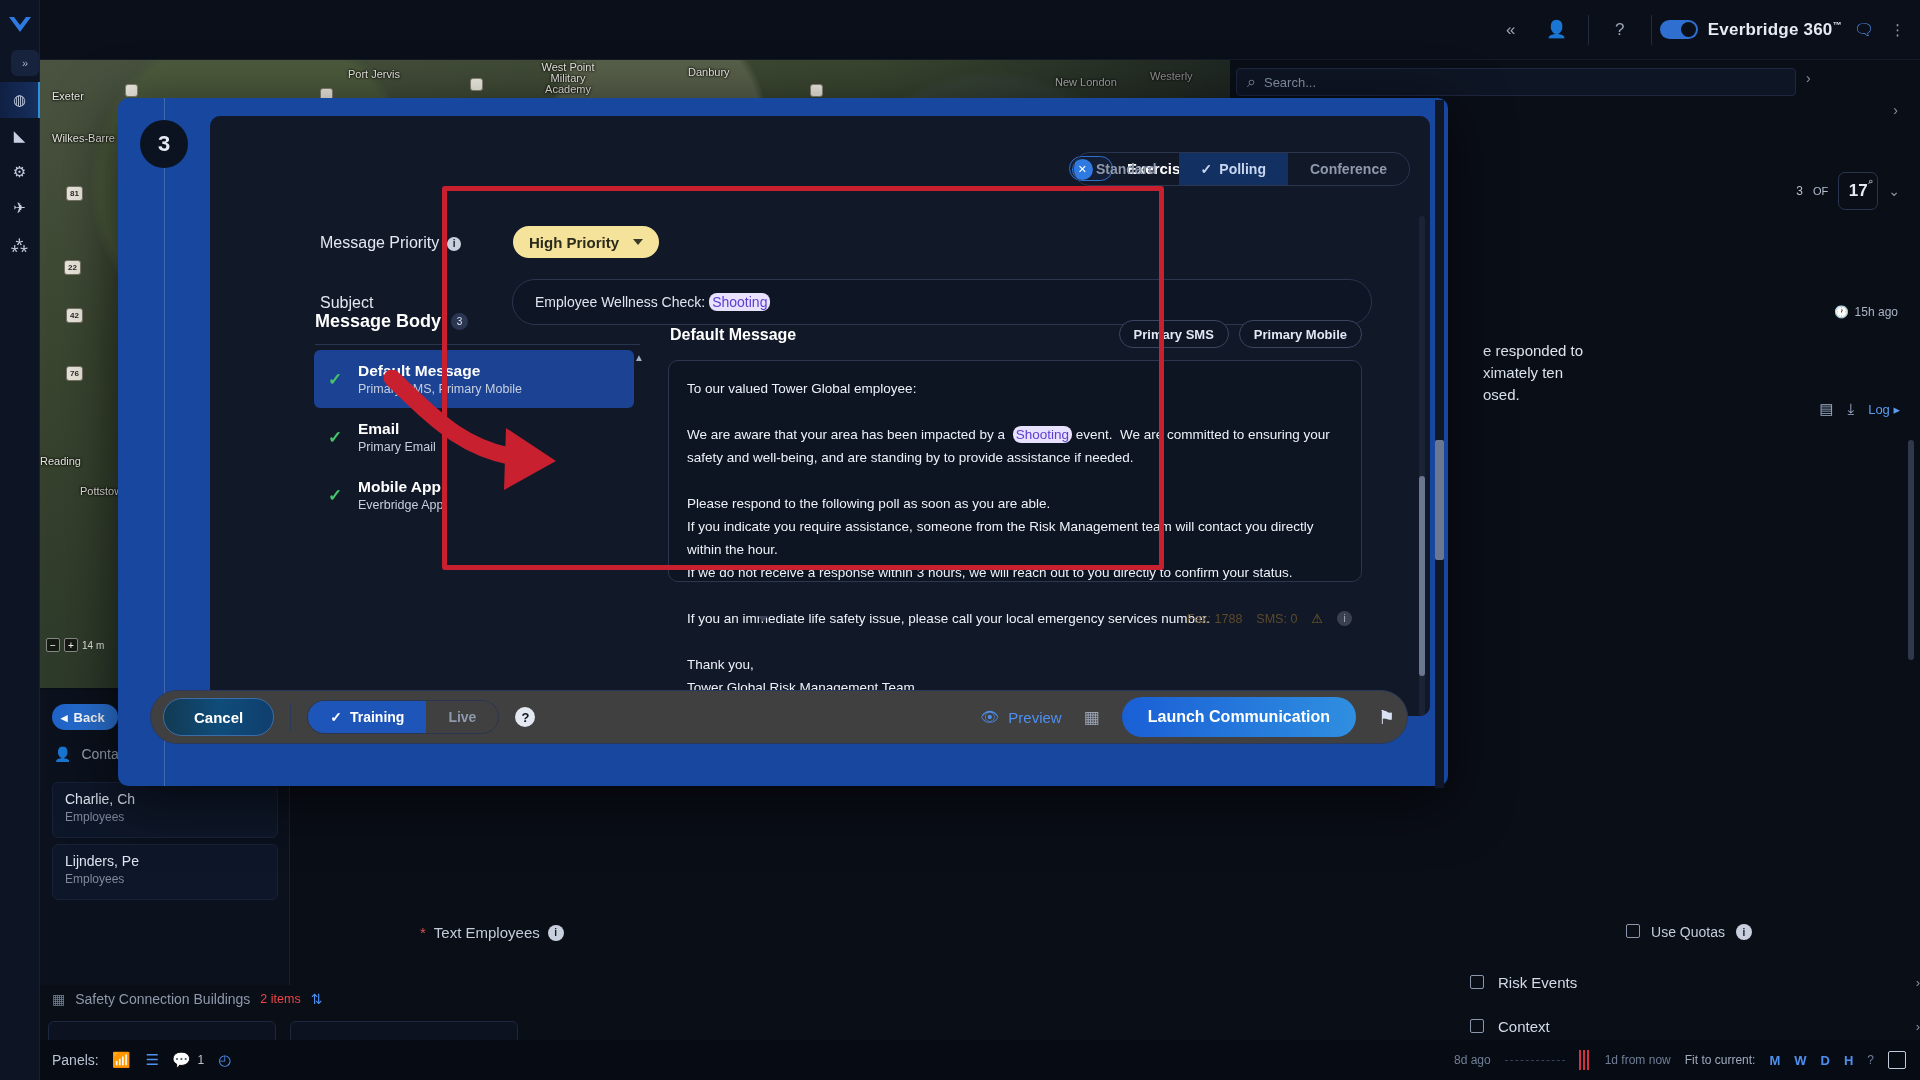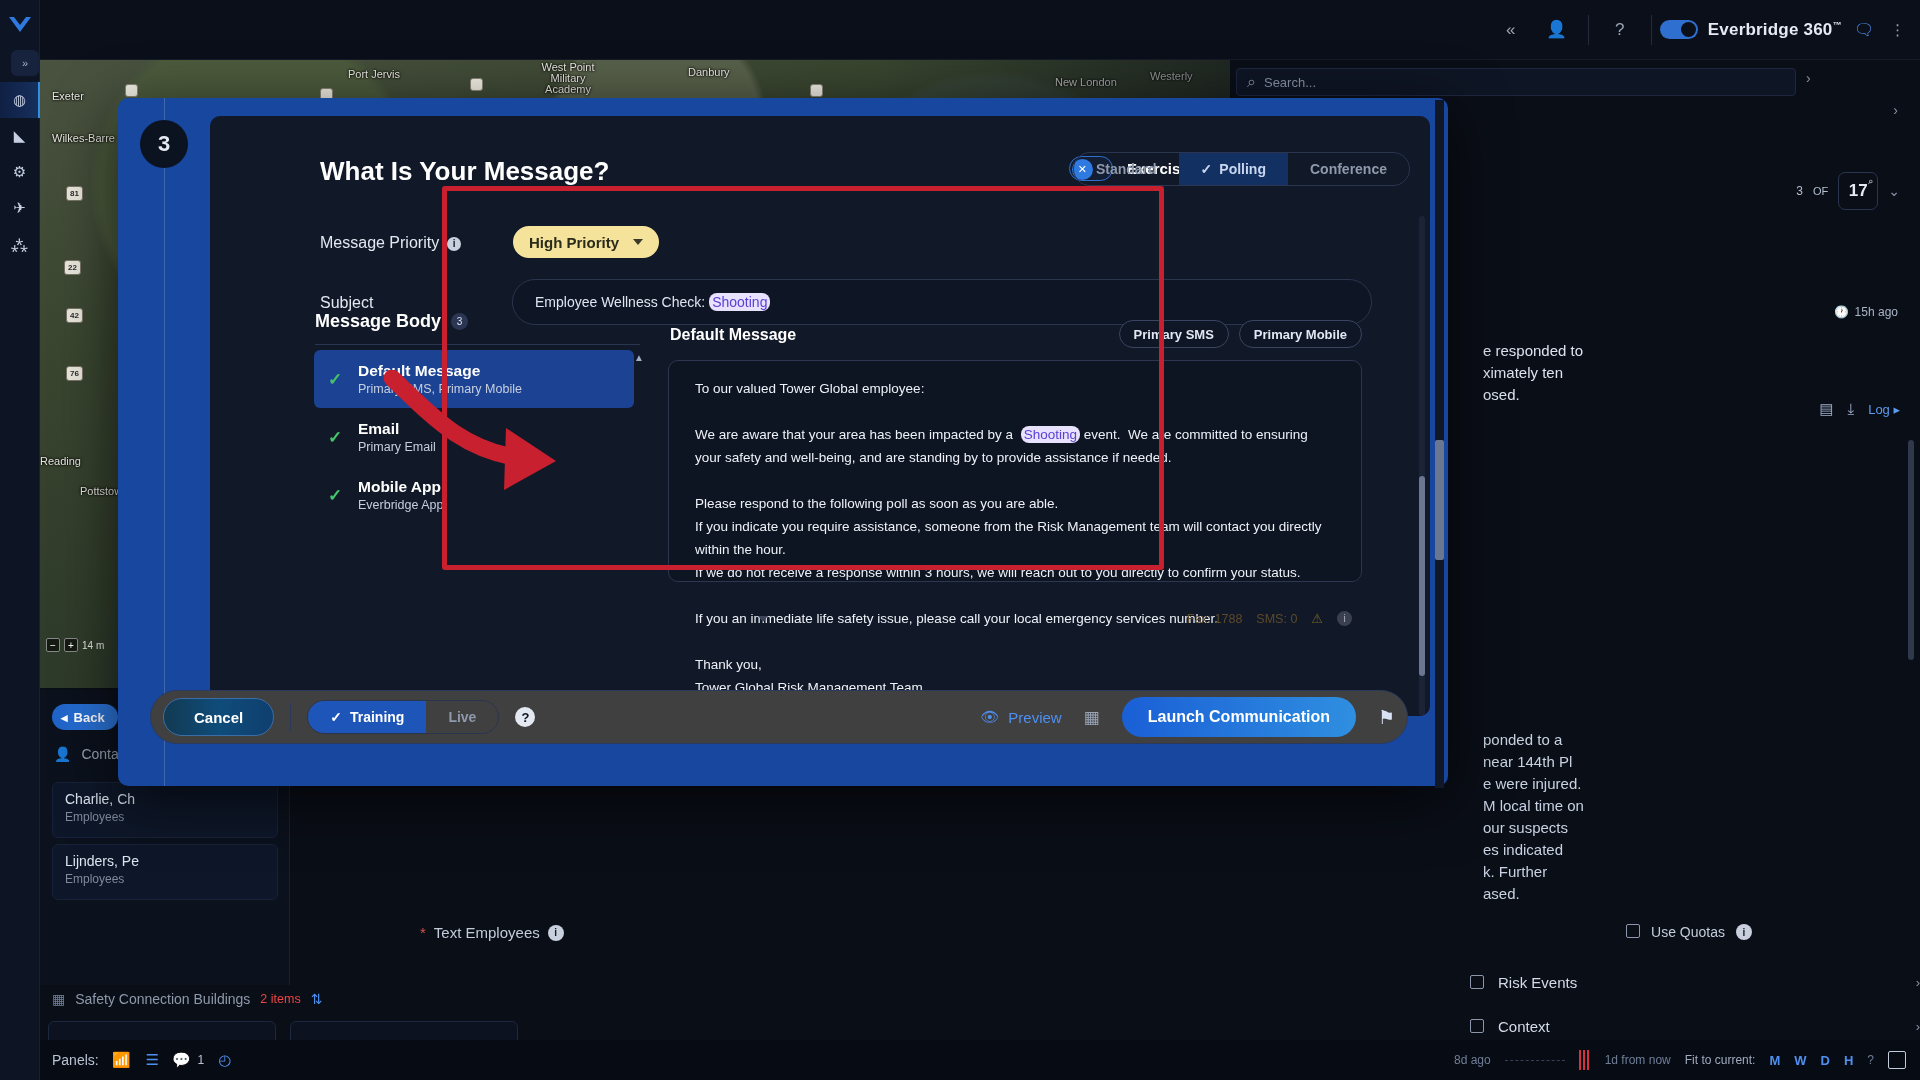--- a/index.html
+++ b/index.html
@@ -270,21 +270,21 @@
   .msg-panel-hd { position:absolute; left: 10px; top: 14px; color:#ffffff; font-size: 16px; font-weight: bold; }
   .msg-btns { position:absolute; right: 8px; top: 8px; display:flex; gap: 10px; }
   .pill-btn {
     height: 28px; padding: 0 14px; border: 1px solid #3a4661; border-radius: 14px;
     background:#0f1626; color:#e2e8f3; font-size: 13px; font-weight: bold;
     display:flex; align-items:center;
   }
   .msg-body {
     position:absolute; left: 8px; top: 48px; width: 694px; height: 222px;
     border:1px solid #2c3650; border-radius: 10px; background:#0d1422;
-    padding: 16px 26px; color:#eef2f8; font-size: 13.5px; line-height: 23px;
+    padding: 16px 18px; color:#eef2f8; font-size: 13.5px; line-height: 23px;
     white-space: pre-wrap;
   }
   .hl-red-box {
     position: absolute; left: 442px; top: 186px; width: 722px; height: 384px;
     border: 5px solid #c8202f; border-radius: 3px; pointer-events: none; z-index: 6;
   }
   .red-arrow { position:absolute; left: 380px; top: 370px; z-index: 7; }
 
   .fax-bits { position:absolute; right: 78px; top: 495px; display:flex; align-items:center; gap: 14px; color:#5d4a2a; font-size: 12.5px;}
   .fax-warn { color:#7a6426; font-size: 13px;}
@@ -392,28 +392,20 @@
       </div>
       <div class="feed-card" style="white-space:pre-line">e responded to
 ximately ten
 osed.</div>
       <div class="feed-toolbar">
         <span>▤</span>
         <span>⤓</span>
         <span class="log-btn"><span>Log</span> ▸</span>
       </div>
       <div class="feed-scroll"></div>
-      <div class="feed-card2" style="white-space:pre-line">ponded to a
-near 144th Pl
-e were injured.
-M local time on
-our suspects
-es indicated
-k. Further
-ased.</div>
     </div>
 
     <div class="checklist">
       <div class="check-row">
         <span class="chk"></span>
         <span>Risk Events</span>
         <span class="chk-chev">›</span>
       </div>
       <div class="check-row">
         <span class="chk"></span>
@@ -516,21 +508,20 @@
           <span>⁂</span>
         </div>
     </div>
   </div>
 
   <div class="modal-outer">
     <div class="modal-rail-line"></div>
     <div class="step-badge">3</div>
 
     <div class="modal-card">
-      <div class="m-title">What Is Your Message?</div>
 
       <div class="ex-mode">
         <div class="ex-toggle">
           <div class="knob">✕</div>
         </div>
         <div class="ex-label">Exercise Mode</div>
       </div>
 
       <div class="seg">
         <div class="seg-item">

